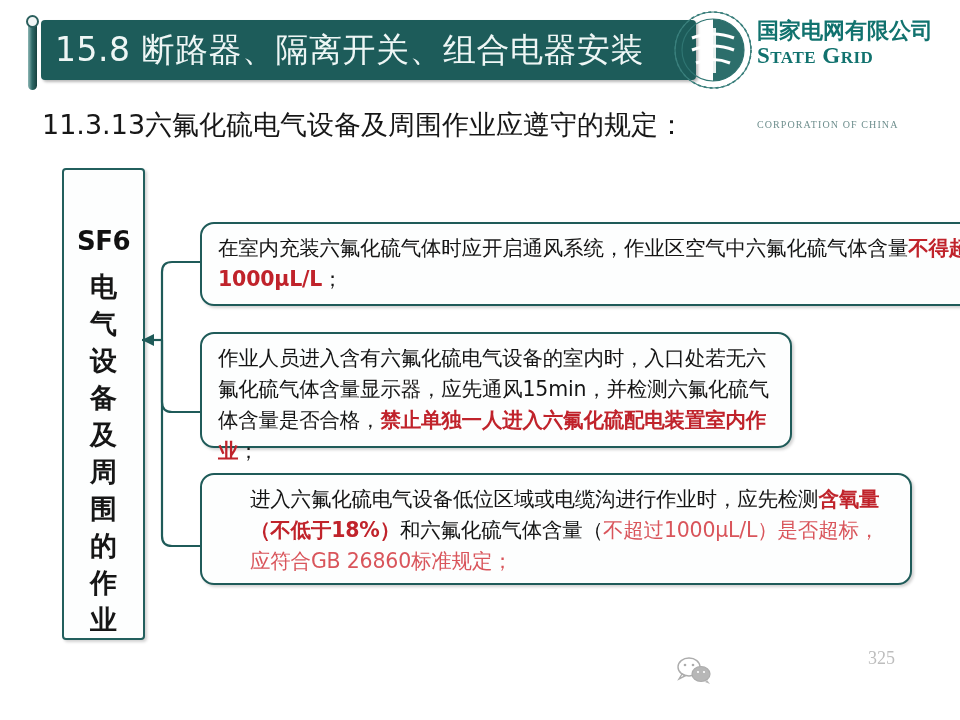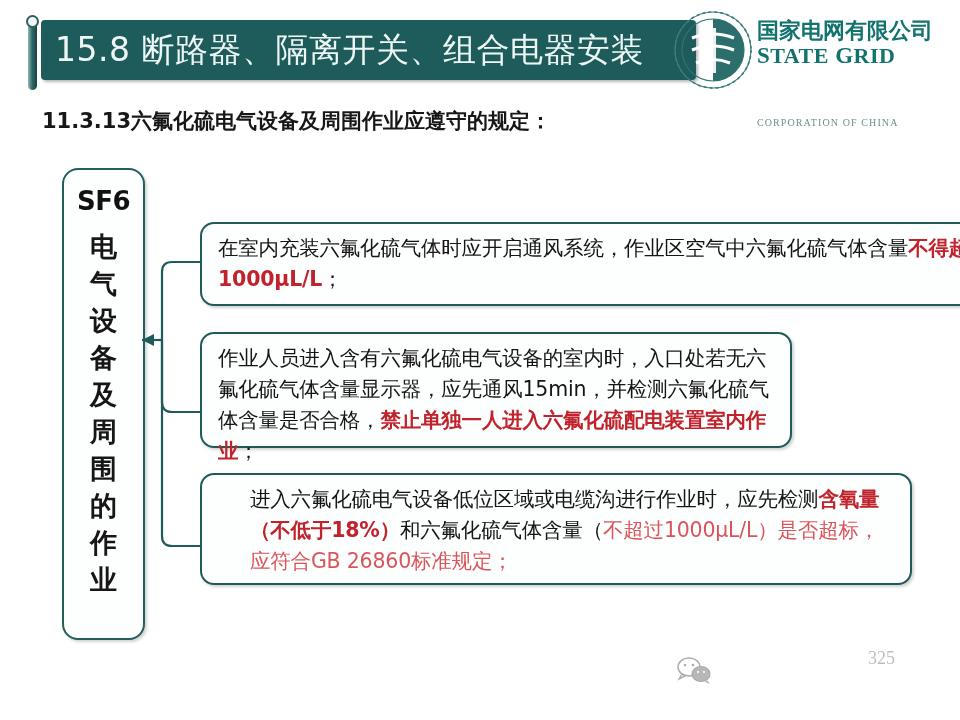--- a/index.html
+++ b/index.html
@@ -80,55 +80,55 @@
     font-family: "DejaVu Sans", "Liberation Sans", sans-serif;
   }
   .brand-en {
     color: #11726e;
     font-size: 23px;
     font-weight: bold;
     letter-spacing: 0.5px;
     line-height: 25px;
     font-family: "Liberation Serif", "DejaVu Serif", serif;
   }
-  .brand-en .small { font-size: 22px; }
+  .brand-en .small { font-size: 17px; }
   .brand-sub {
     color: #6f8f8e;
     font-size: 10px;
     letter-spacing: 1.1px;
     line-height: 14px;
     font-family: "Liberation Serif", "DejaVu Serif", serif;
     margin-top: 48px;
   }
 
   
   #subtitle {
     position: absolute;
     left: 42px; top: 107px;
-    font-size: 21px;
+    font-size: 27px;
     color: #171717;
     white-space: nowrap;
     font-family: "DejaVu Sans", "Liberation Sans", sans-serif;
-    font-weight: bold;
   }
 
   
   #sf6-box {
     position: absolute;
     left: 62px; top: 168px;
     width: 83px; height: 472px;
     border: 2.5px solid #225f5d;
-    border-radius: 16px;
+    border-radius: 4px;
     background: #fdfefe;
     box-shadow: 2px 2px 3px rgba(0,0,0,0.18);
     box-sizing: border-box;
     display: flex;
     flex-direction: column;
     align-items: center;
     padding-top: 16px;
+    justify-content: flex-end;
   }
   #sf6-label {
     font-size: 26px;
     font-weight: bold;
     color: #111;
     letter-spacing: -0.5px;
     font-family: "DejaVu Sans", "Liberation Sans", sans-serif;
   }
   #sf6-vertical {
     margin-top: 12px;

